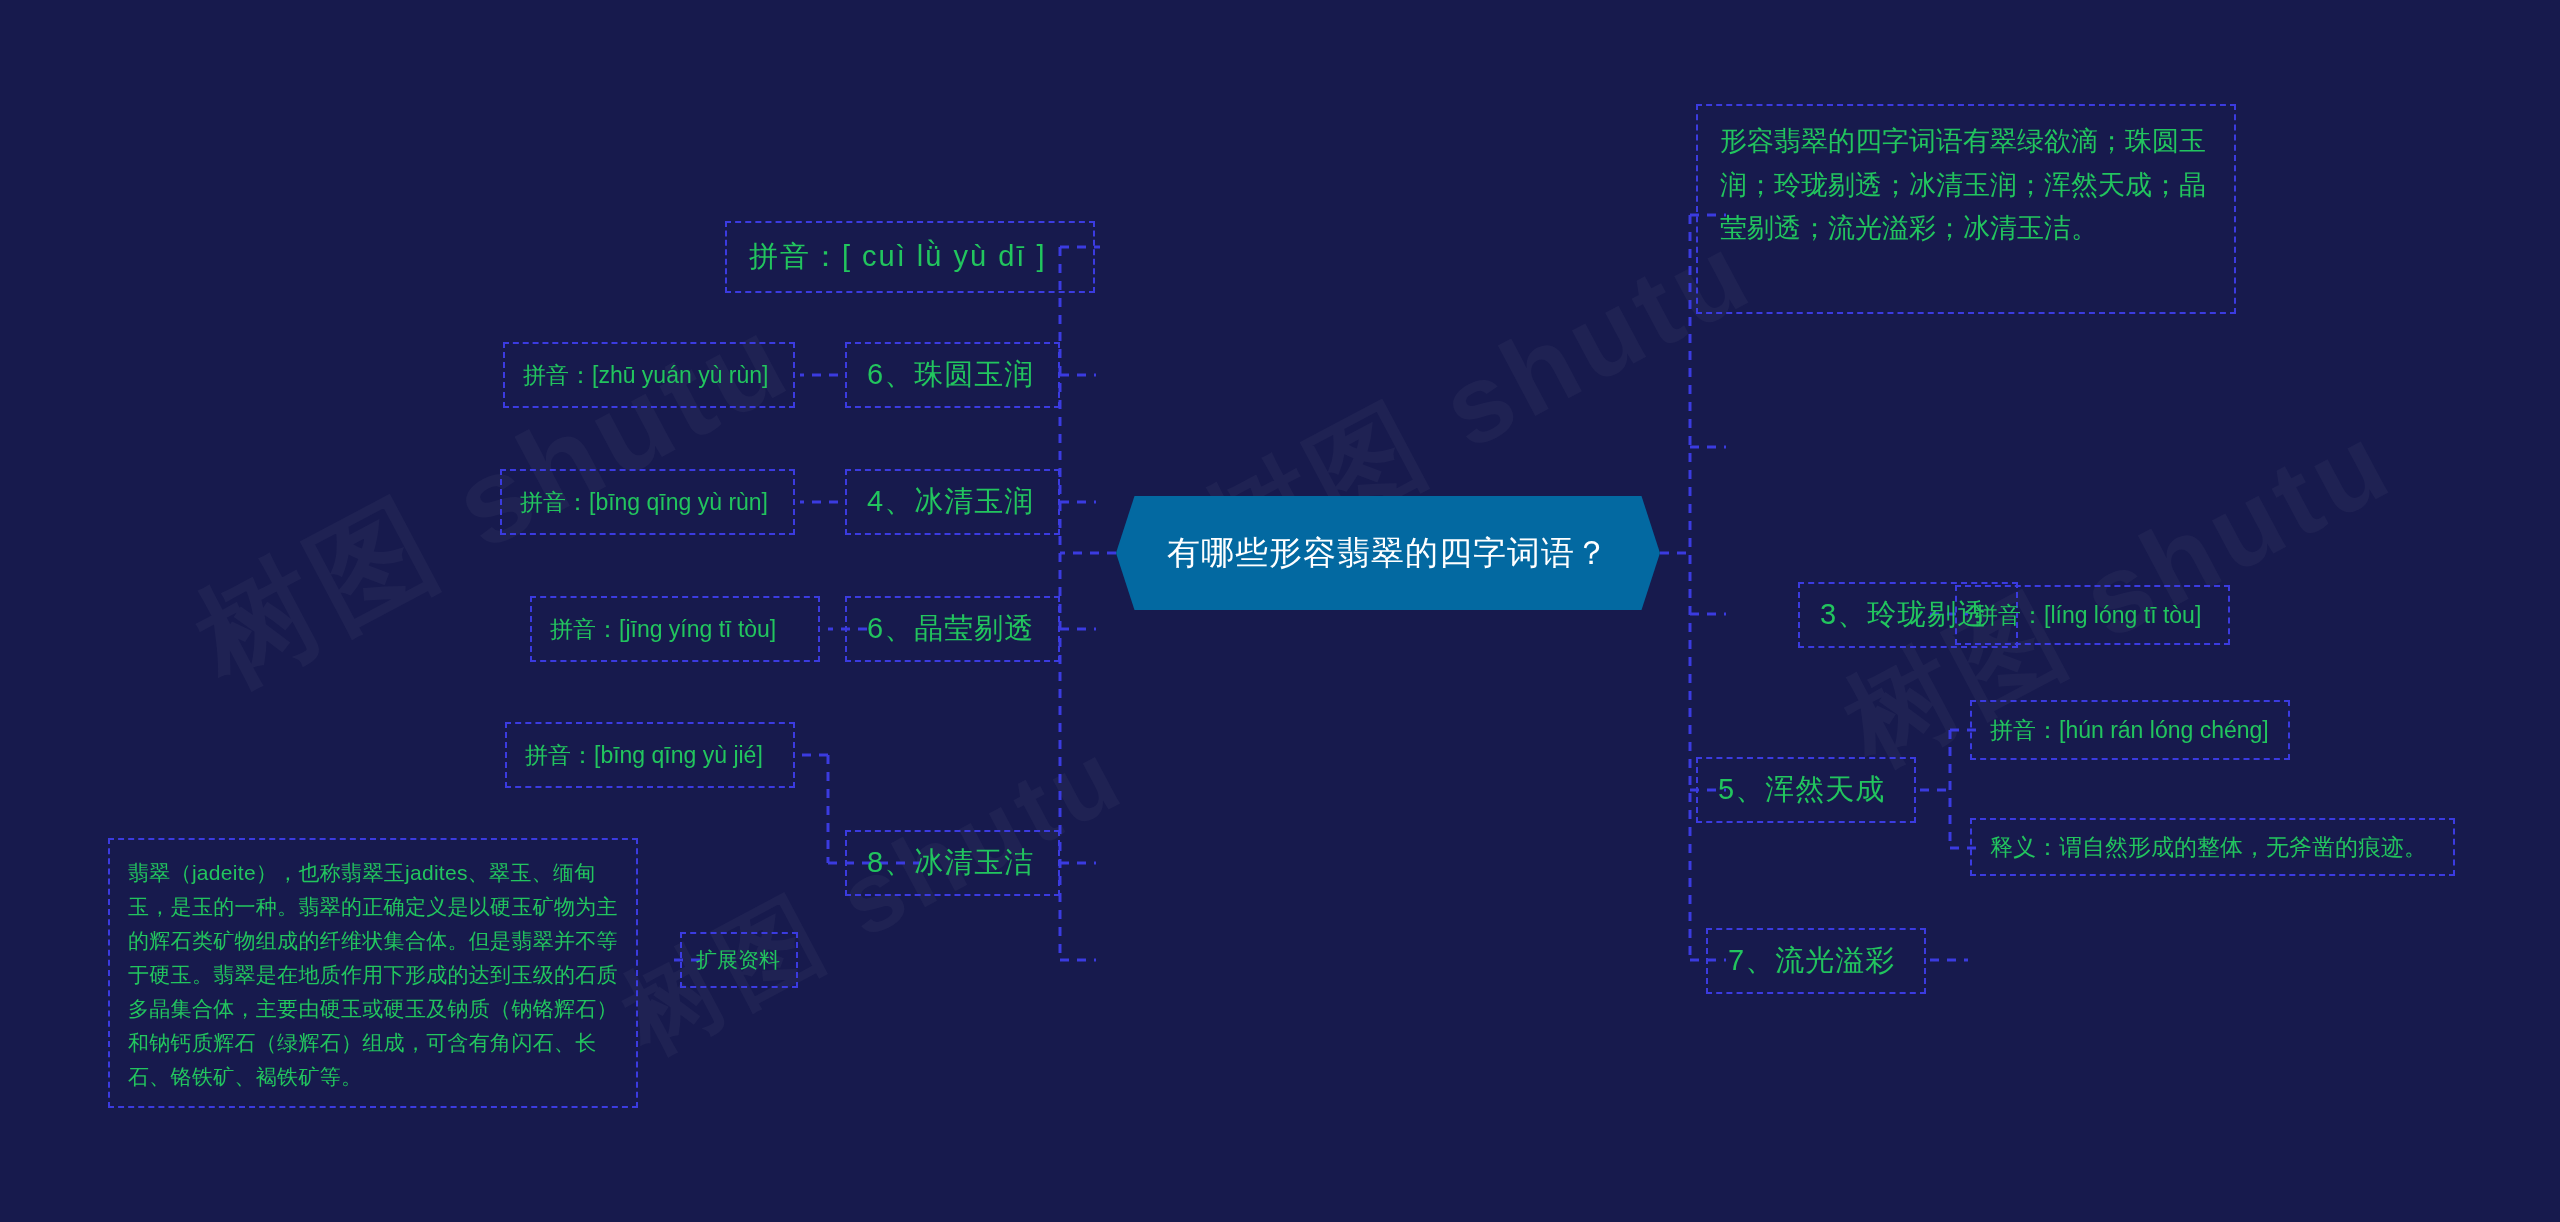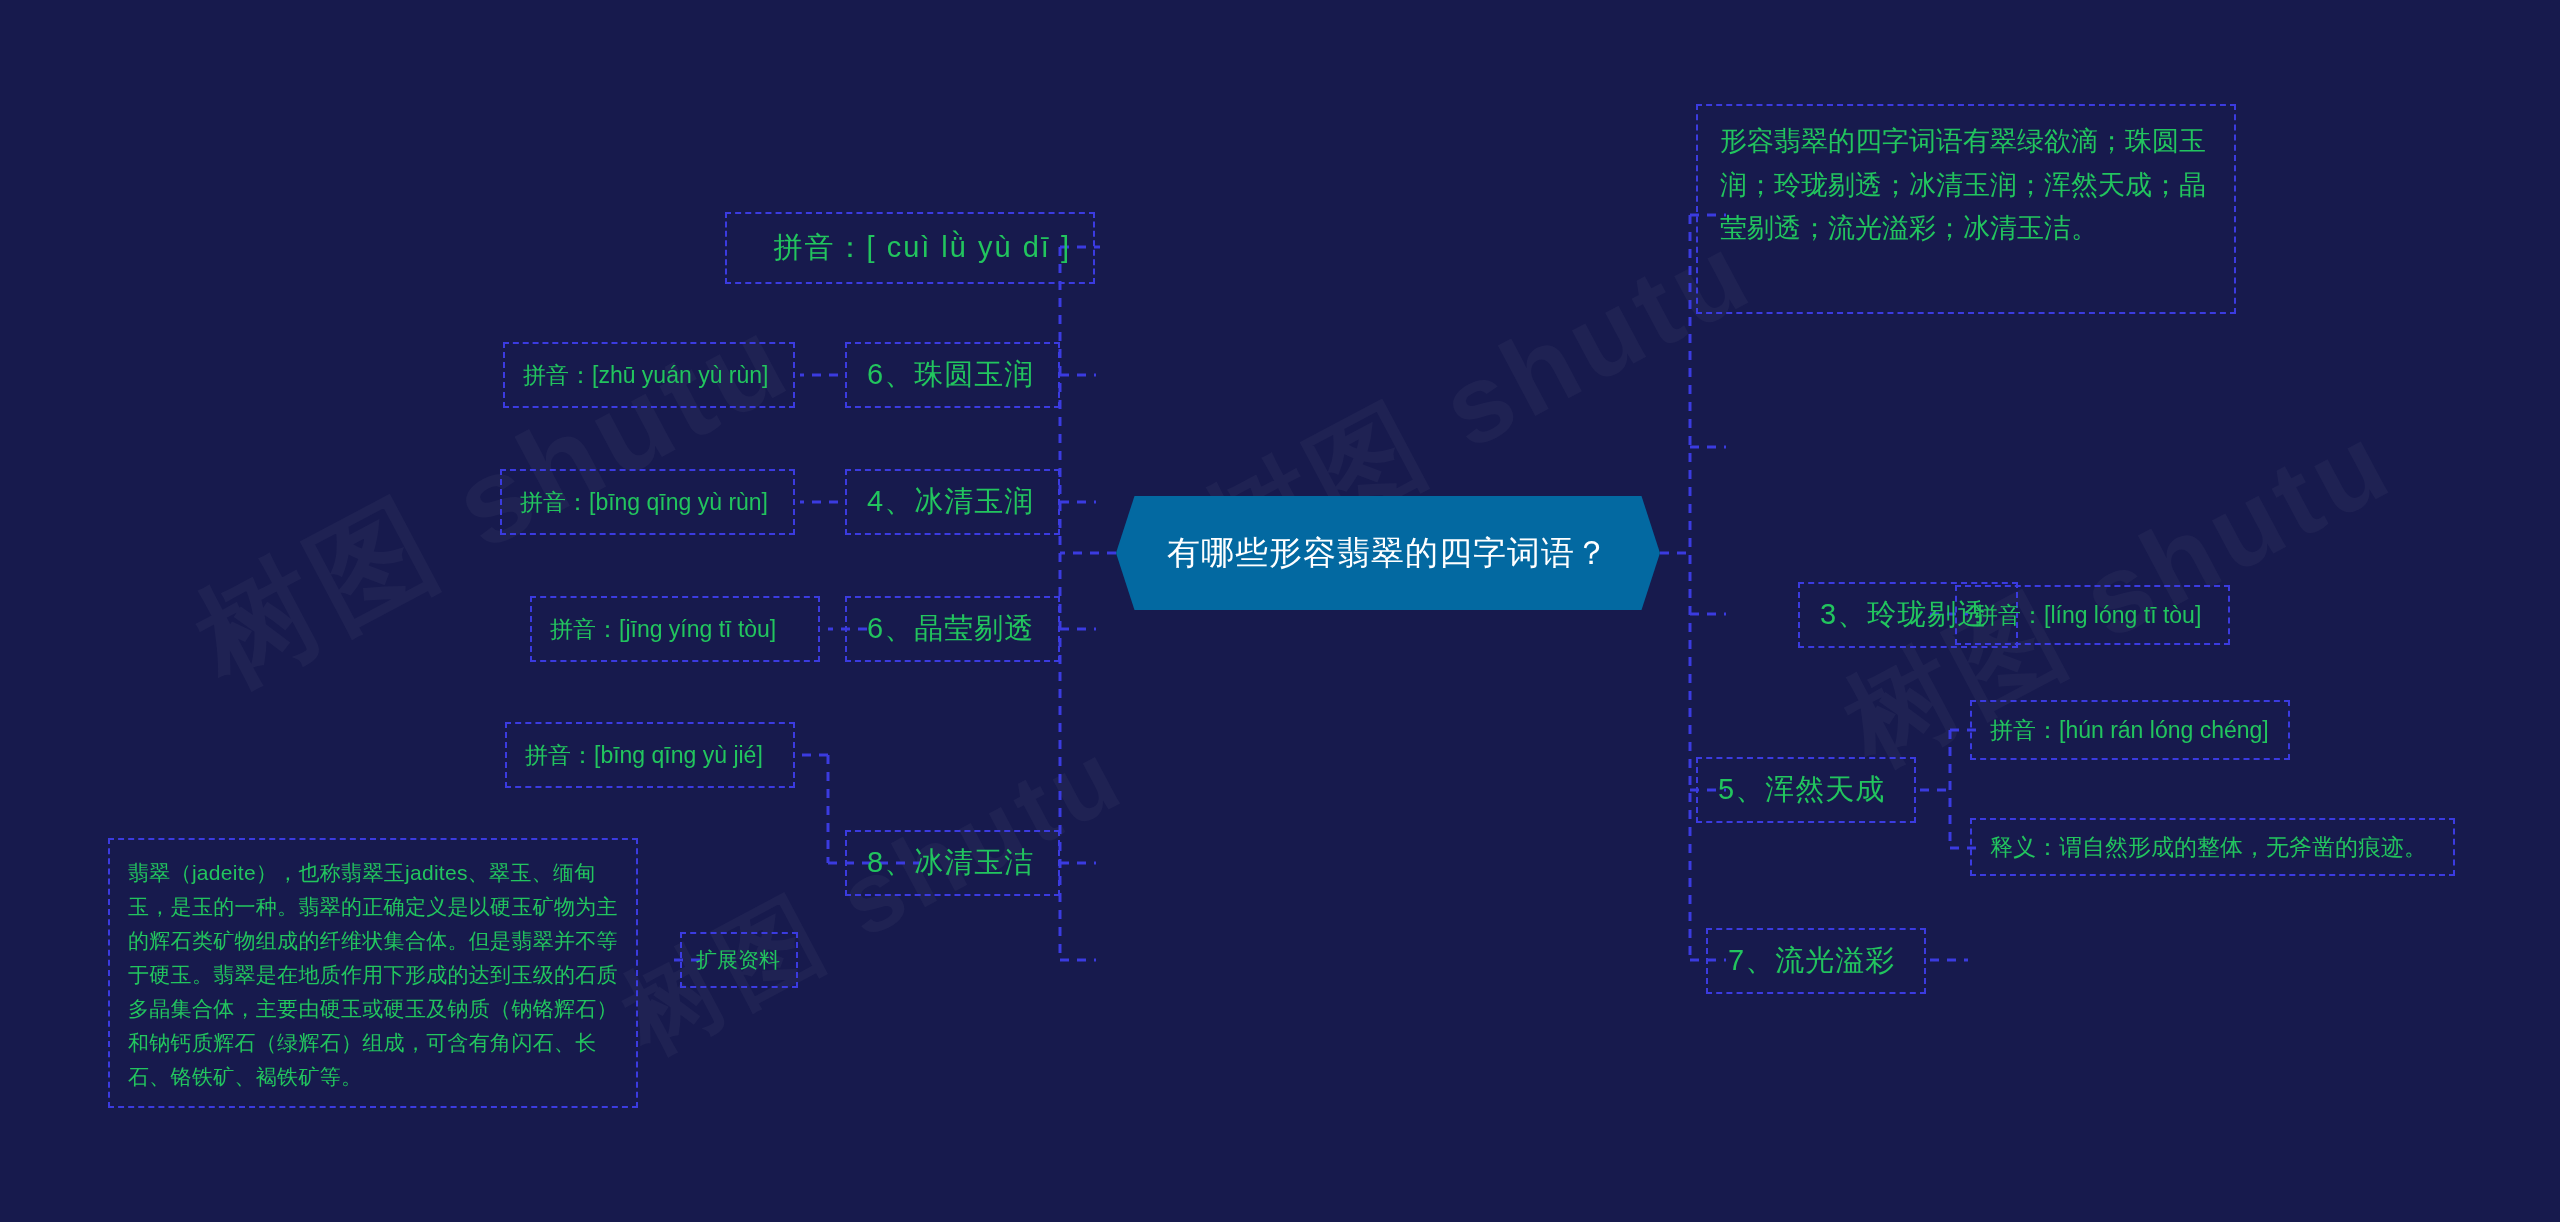--- a/index.html
+++ b/index.html
@@ -138,21 +138,21 @@
       <path d="M1950 730 H1982"></path>
       <path d="M1950 848 H1982"></path>
       <path d="M1930 960 H1968"></path>
     </g>
   </svg>
 
   <div id="central" style="left:1116px; top:496px; width:544px; height:114px;">
     <span>有哪些形容翡翠的四字词语？</span>
   </div>
 
-  <div class="node lbl-pinyin-big" style="left:725px; top:212px; width:370px; height:72px; padding:0 22px;justify-content:flex-end;">
+  <div class="node lbl-pinyin-big" style="left:725px; top:221px; width:370px; height:72px; padding:0 22px;">
     <span>拼音：[ cuì lǜ yù dī ]</span>
   </div>
 
   <div class="node lbl-pinyin" style="left:503px; top:342px; width:292px; height:66px; padding:0 18px;">
     <span>拼音：[zhū yuán yù rùn]</span>
   </div>
 
   <div class="node lbl-topic" style="left:845px; top:342px; width:215px; height:66px; padding:0 20px;">
     <span>6、珠圆玉润</span>
   </div>

